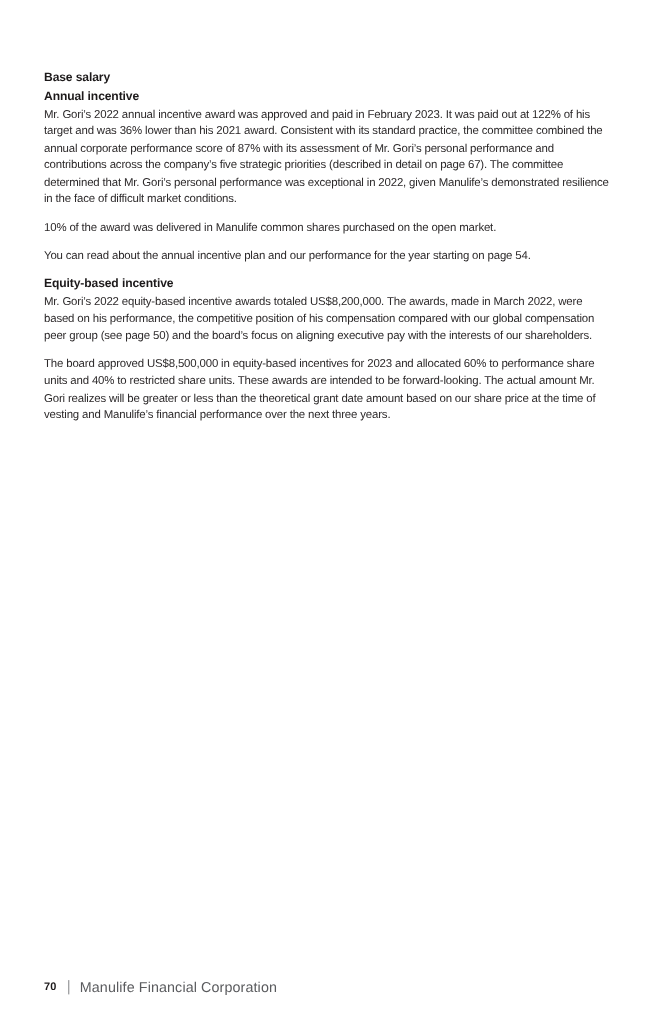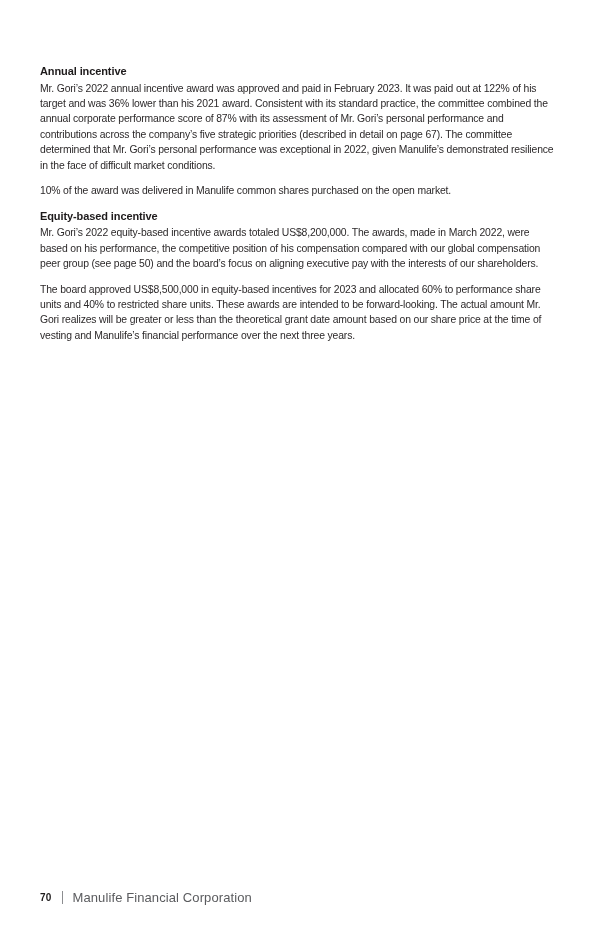--- a/index.html
+++ b/index.html
@@ -62,26 +62,28 @@
     letter-spacing: 0.1px;
   }
 </style>
 </head>
 <body>
 
 <div class="page">
   <div class="content">
 
     <section>
+      <h2 class="section-heading">Base salary</h2>
     </section>
 
     <section>
       <h2 class="section-heading">Annual incentive</h2>
       <p class="body-paragraph">Mr. Gori’s 2022 annual incentive award was approved and paid in February 2023. It was paid out at 122% of his target and was 36% lower than his 2021 award. Consistent with its standard practice, the committee combined the annual corporate performance score of 87% with its assessment of Mr. Gori’s personal performance and contributions across the company’s five strategic priorities (described in detail on page 67). The committee determined that Mr. Gori’s personal performance was exceptional in 2022, given Manulife’s demonstrated resilience in the face of difficult market conditions.</p>
       <p class="body-paragraph">10% of the award was delivered in Manulife common shares purchased on the open market.</p>
+      <p class="body-paragraph">You can read about the annual incentive plan and our performance for the year starting on page 54.</p>
     </section>
 
     <section>
       <h2 class="section-heading">Equity-based incentive</h2>
       <p class="body-paragraph">Mr. Gori’s 2022 equity-based incentive awards totaled US$8,200,000. The awards, made in March 2022, were based on his performance, the competitive position of his compensation compared with our global compensation peer group (see page 50) and the board’s focus on aligning executive pay with the interests of our shareholders.</p>
       <p class="body-paragraph">The board approved US$8,500,000 in equity-based incentives for 2023 and allocated 60% to performance share units and 40% to restricted share units. These awards are intended to be forward-looking. The actual amount Mr. Gori realizes will be greater or less than the theoretical grant date amount based on our share price at the time of vesting and Manulife’s financial performance over the next three years.</p>
     </section>
 
   </div>
 

